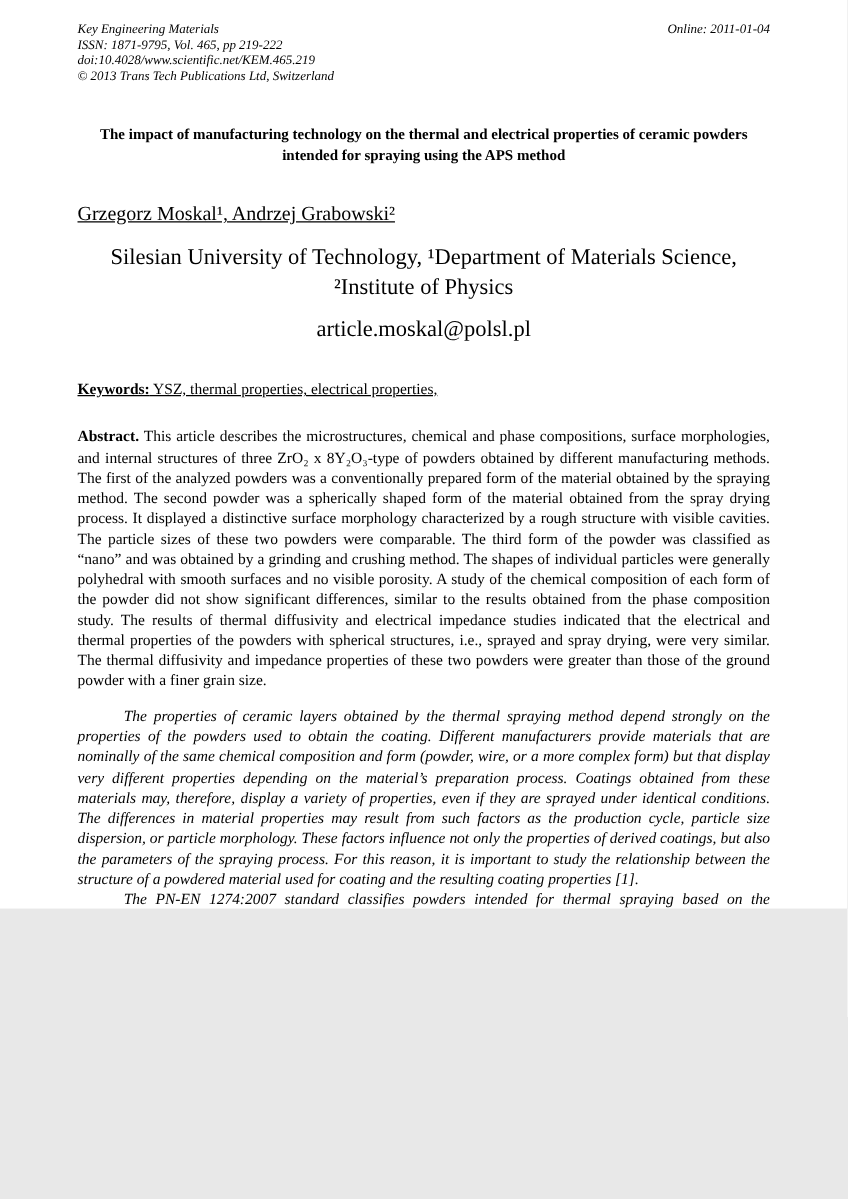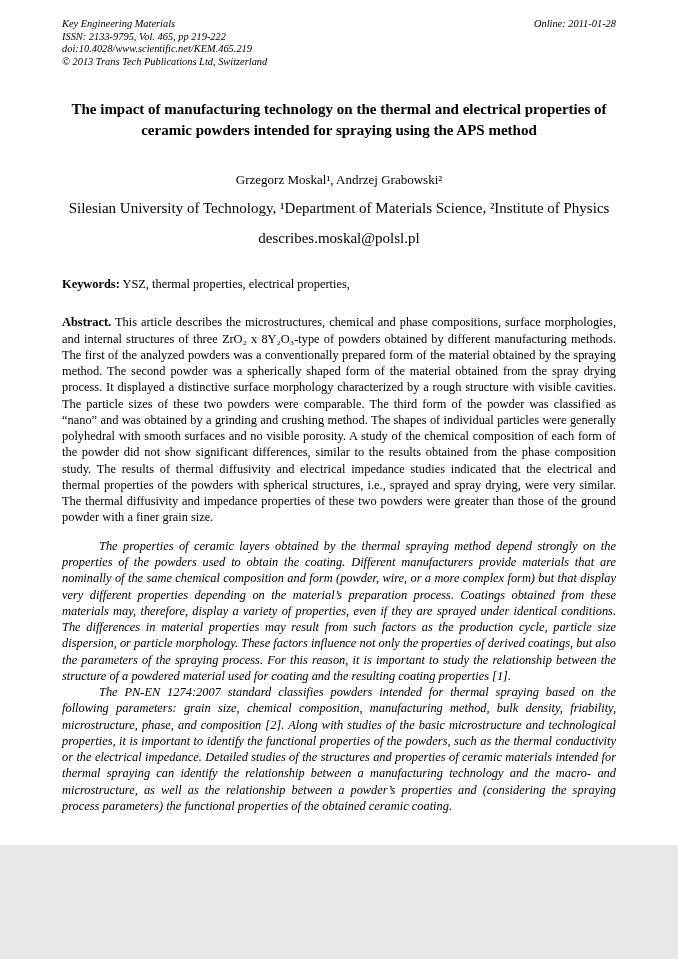--- a/index.html
+++ b/index.html
@@ -3,21 +3,21 @@
 <meta charset="utf-8">
 <style>
   html, body {
     margin: 0;
     padding: 0;
     background: #e8e8e8;
   }
   .page {
     position: relative;
     width: 678px;
-    height: 845px;
+    height: 727px;
     margin: 0 auto;
     background: #ffffff;
     box-sizing: border-box;
     padding: 18px 62px 20px 62px;
     font-family: "Liberation Serif", "DejaVu Serif", serif;
     font-size: 12.4px;
     line-height: 1.31;
     color: #000000;
     overflow: hidden;
   }
@@ -28,36 +28,38 @@
     font-style: italic;
     font-size: 10.4px;
     line-height: 1.22;
   }
   .header-left div { white-space: nowrap; }
   .header-right { white-space: nowrap; text-align: right; }
   .paper-title {
     margin: 30px 6px 0 6px;
     text-align: center;
     font-weight: bold;
-    font-size: 15px;
+    font-size: 12px;
     line-height: 1.4;
   }
   .authors-line {
     margin-top: 30px;
-    text-align: center;
-    font-size: 13px;
+    text-align: left;
+    font-size: 16px;
+    text-decoration: underline;
   }
   .affiliation-line {
     margin-top: 11px;
     text-align: center;
-    font-size: 15px;
+    font-size: 18px;
   }
   .keywords-line {
     margin-top: 27px;
     text-align: left;
+    text-decoration: underline;
   }
   .abstract-block {
     margin-top: 22px;
     text-align: justify;
   }
   .run-in-label { font-weight: bold; }
   .section-heading {
     margin: 24px 0 7px 0;
     font-size: 12.4px;
     font-weight: bold;
@@ -70,33 +72,33 @@
   }
 </style>
 </head>
 <body>
 
 <div class="page">
 
   <div class="header-row">
     <div class="header-left">
       <div>Key Engineering Materials</div>
-      <div>ISSN: 2133-9795, Vol. 465, pp 219-222</div>
+      <div>ISSN: 1871-9795, Vol. 465, pp 219-222</div>
       <div>doi:10.4028/www.scientific.net/KEM.465.219</div>
       <div>© 2013 Trans Tech Publications Ltd, Switzerland</div>
     </div>
-    <div class="header-right">Online: 2011-01-28</div>
+    <div class="header-right">Online: 2011-01-04</div>
   </div>
 
   <h1 class="paper-title">The impact of manufacturing technology on the thermal and electrical properties of ceramic powders intended for spraying using the APS method</h1>
 
   <div class="authors-line">Grzegorz Moskal¹, Andrzej Grabowski²</div>
 
   <div class="affiliation-line">Silesian University of Technology, ¹Department of Materials Science, ²Institute of Physics</div>
-  <div class="affiliation-line">describes.moskal@polsl.pl</div>
+  <div class="affiliation-line">article.moskal@polsl.pl</div>
 
   <p class="keywords-line"><span class="run-in-label">Keywords:</span><span> YSZ, thermal properties, electrical properties,</span></p>
 
   <p class="abstract-block"><span class="run-in-label">Abstract.</span><span> This article describes the microstructures, chemical and phase compositions, surface morphologies, and internal structures of three ZrO₂ x 8Y₂O₃-type of powders obtained by different manufacturing methods. The first of the analyzed powders was a conventionally prepared form of the material obtained by the spraying method. The second powder was a spherically shaped form of the material obtained from the spray drying process. It displayed a distinctive surface morphology characterized by a rough structure with visible cavities. The particle sizes of these two powders were comparable. The third form of the powder was classified as “nano” and was obtained by a grinding and crushing method. The shapes of individual particles were generally polyhedral with smooth surfaces and no visible porosity. A study of the chemical composition of each form of the powder did not show significant differences, similar to the results obtained from the phase composition study. The results of thermal diffusivity and electrical impedance studies indicated that the electrical and thermal properties of the powders with spherical structures, i.e., sprayed and spray drying, were very similar. The thermal diffusivity and impedance properties of these two powders were greater than those of the ground powder with a finer grain size.</span></p>
 
 
   <p class="body-para">The properties of ceramic layers obtained by the thermal spraying method depend strongly on the properties of the powders used to obtain the coating. Different manufacturers provide materials that are nominally of the same chemical composition and form (powder, wire, or a more complex form) but that display very different properties depending on the material’s preparation process. Coatings obtained from these materials may, therefore, display a variety of properties, even if they are sprayed under identical conditions. The differences in material properties may result from such factors as the production cycle, particle size dispersion, or particle morphology. These factors influence not only the properties of derived coatings, but also the parameters of the spraying process. For this reason, it is important to study the relationship between the structure of a powdered material used for coating and the resulting coating properties [1].</p>
   <p class="body-para">The PN-EN 1274:2007 standard classifies powders intended for thermal spraying based on the following parameters: grain size, chemical composition, manufacturing method, bulk density, friability, microstructure, phase, and composition [2]. Along with studies of the basic microstructure and technological properties, it is important to identify the functional properties of the powders, such as the thermal conductivity or the electrical impedance. Detailed studies of the structures and properties of ceramic materials intended for thermal spraying can identify the relationship between a manufacturing technology and the macro- and microstructure, as well as the relationship between a powder’s properties and (considering the spraying process parameters) the functional properties of the obtained ceramic coating.</p>
 
 </div>

